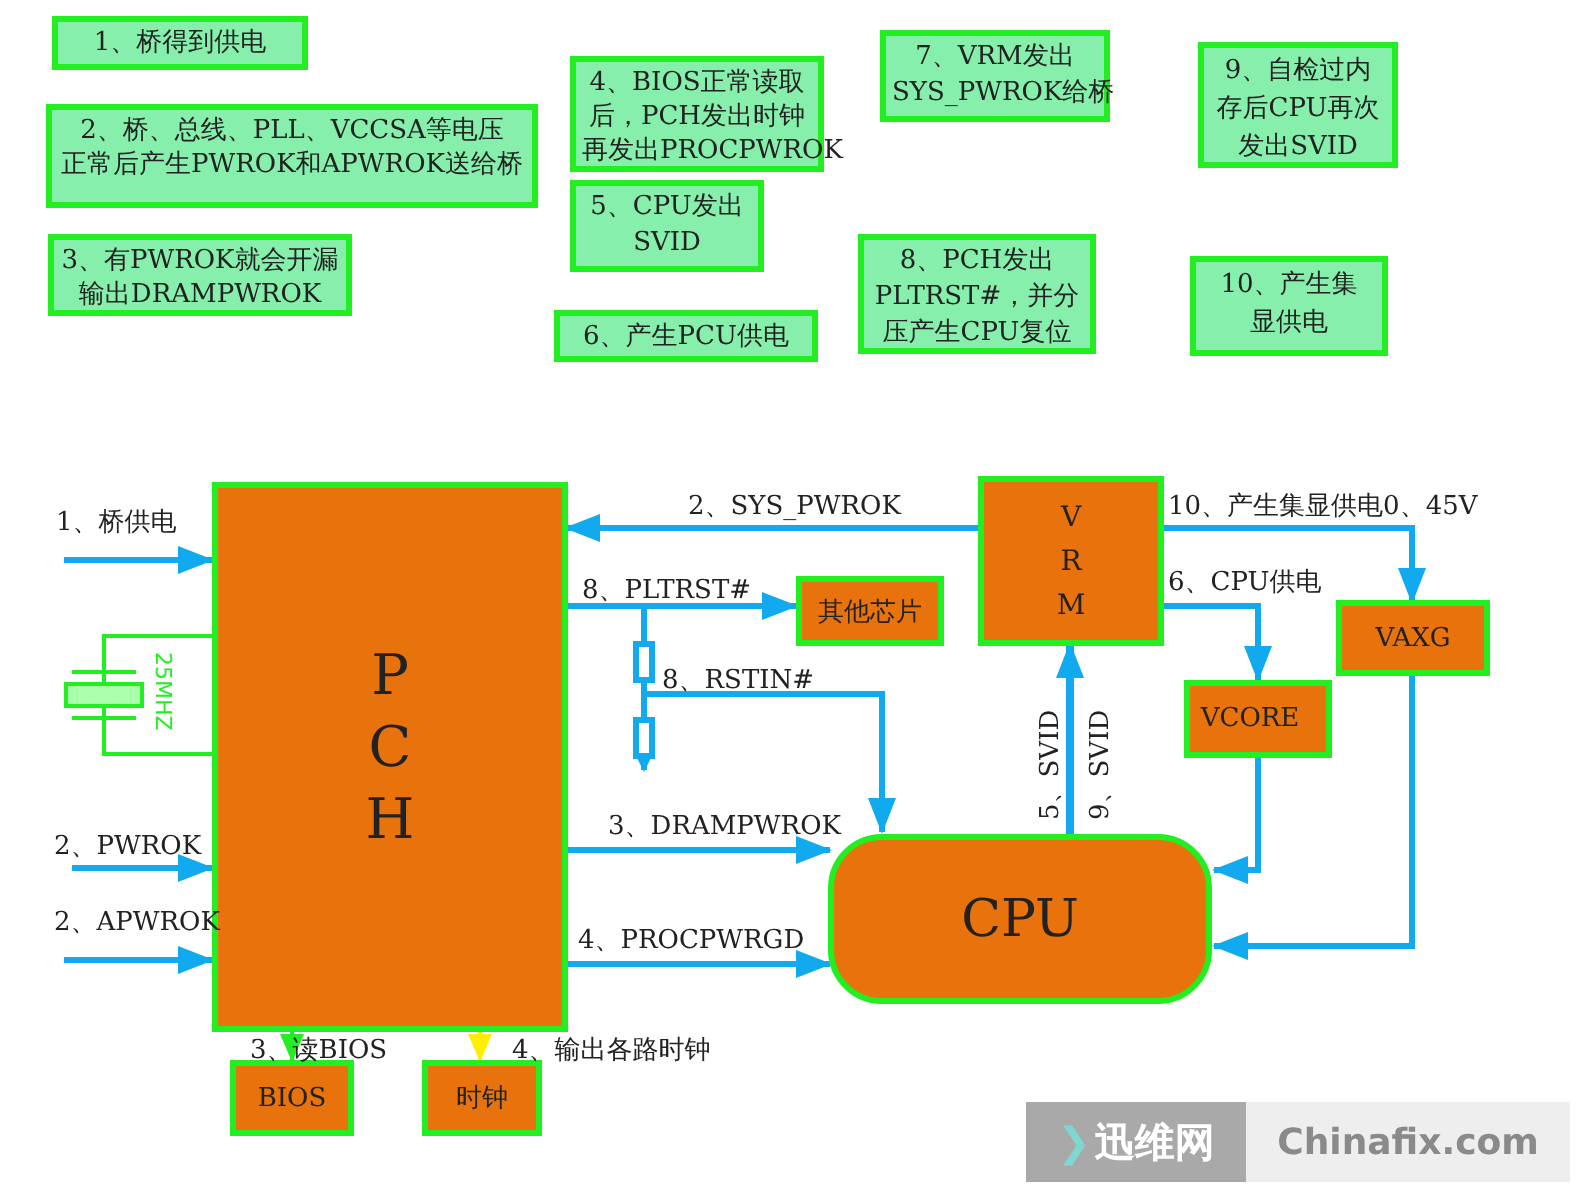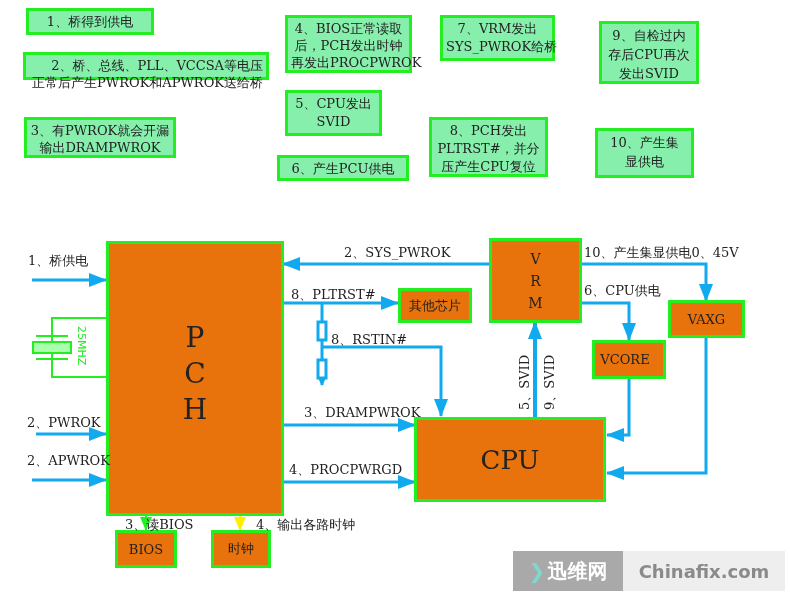--- a/index.html
+++ b/index.html
@@ -17,25 +17,25 @@
   .wm-left { background: #a9a9a9; width: 110px; display: flex; align-items: center; justify-content: center;
              color: #fff; font-family: "DejaVu Sans", sans-serif; font-weight: bold; font-size: 20px; }
   .wm-right { background: #eeeeee; flex: 1; display: flex; align-items: center; justify-content: center;
               color: #8a8a8a; font-family: "DejaVu Sans", sans-serif; font-weight: bold; font-size: 18px; }
   .chev { color: #7fd8cf; margin-right: 2px; }
 </style>
 </head>
 <body>
 
 <div class="note" style="left:26px;top:8px;width:128px;height:27px;">1、桥得到供电</div>
-<div class="note" style="left:23px;top:52px;width:246px;height:28px;line-height:17px;text-align:right;">2、桥、总线、PLL、VCCSA等电压
+<div class="note" style="left:23px;top:52px;width:246px;height:52px;line-height:17px;">2、桥、总线、PLL、VCCSA等电压
 正常后产生PWROK和APWROK送给桥</div>
 <div class="note" style="left:24px;top:117px;width:152px;height:41px;line-height:17px;">3、有PWROK就会开漏
 输出DRAMPWROK</div>
-<div class="note" style="left:285px;top:15px;width:127px;height:58px;line-height:17px;">4、BIOS正常读取
+<div class="note" style="left:285px;top:28px;width:127px;height:58px;line-height:17px;">4、BIOS正常读取
 后，PCH发出时钟
 再发出PROCPWROK</div>
 <div class="note" style="left:285px;top:90px;width:97px;height:46px;">5、CPU发出
 SVID</div>
 <div class="note" style="left:277px;top:155px;width:132px;height:26px;line-height:18px;">6、产生PCU供电</div>
 <div class="note" style="left:440px;top:15px;width:115px;height:46px;">7、VRM发出
 SYS_PWROK给桥</div>
 <div class="note" style="left:429px;top:117px;width:119px;height:60px;line-height:18px;">8、PCH发出
 PLTRST#，并分
 压产生CPU复位</div>
@@ -104,21 +104,21 @@
 <div class="block" style="left:106px;top:241px;width:178px;height:275px;">
   <span style="white-space:pre;font-size:28px;line-height:36px;text-align:center;margin-top:-10px;">P
 C
 H</span>
 </div>
 <div class="block" style="left:489px;top:238px;width:93px;height:85px;">
   <span style="white-space:pre;font-size:14px;line-height:22px;text-align:center;">V
 R
 M</span>
 </div>
-<div class="block" style="left:414px;top:417px;width:192px;height:85px;">
+<div class="block" style="left:414px;top:417px;width:192px;height:85px;border-radius:27px;">
   <span style="font-size:26px;">CPU</span>
 </div>
 <div class="block" style="left:398px;top:288px;width:74px;height:35px;">
   <span style="font-size:13px;">其他芯片</span>
 </div>
 <div class="block" style="left:592px;top:340px;width:74px;height:39px;">
   <span style="font-size:13px;margin-right:8px;">VCORE</span>
 </div>
 <div class="block" style="left:668px;top:300px;width:77px;height:38px;">
   <span style="font-size:13px;">VAXG</span>

